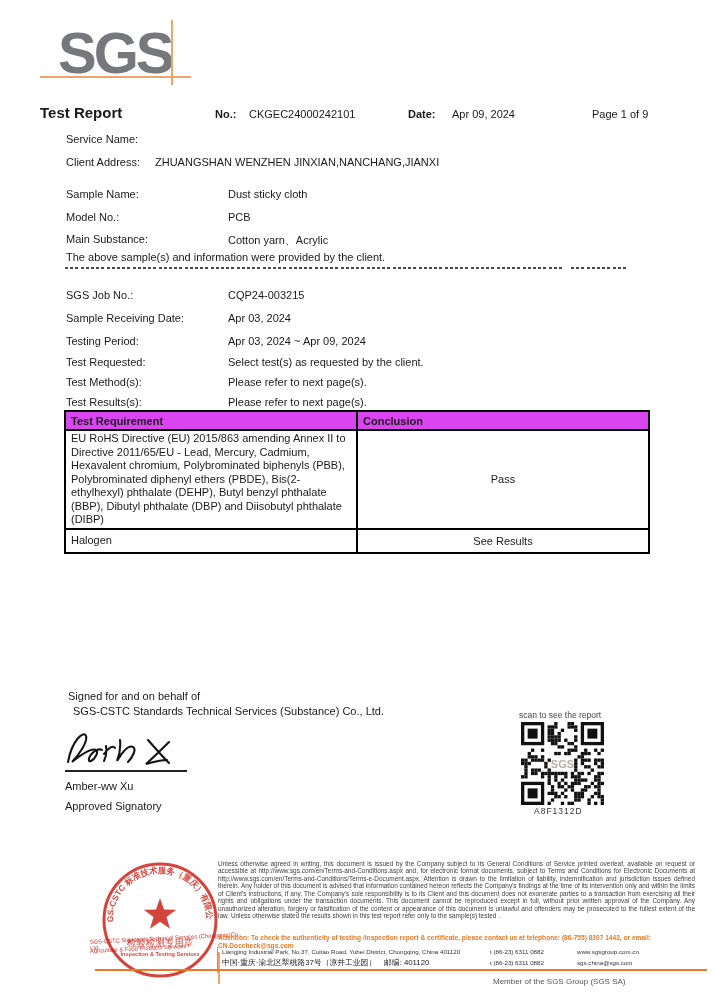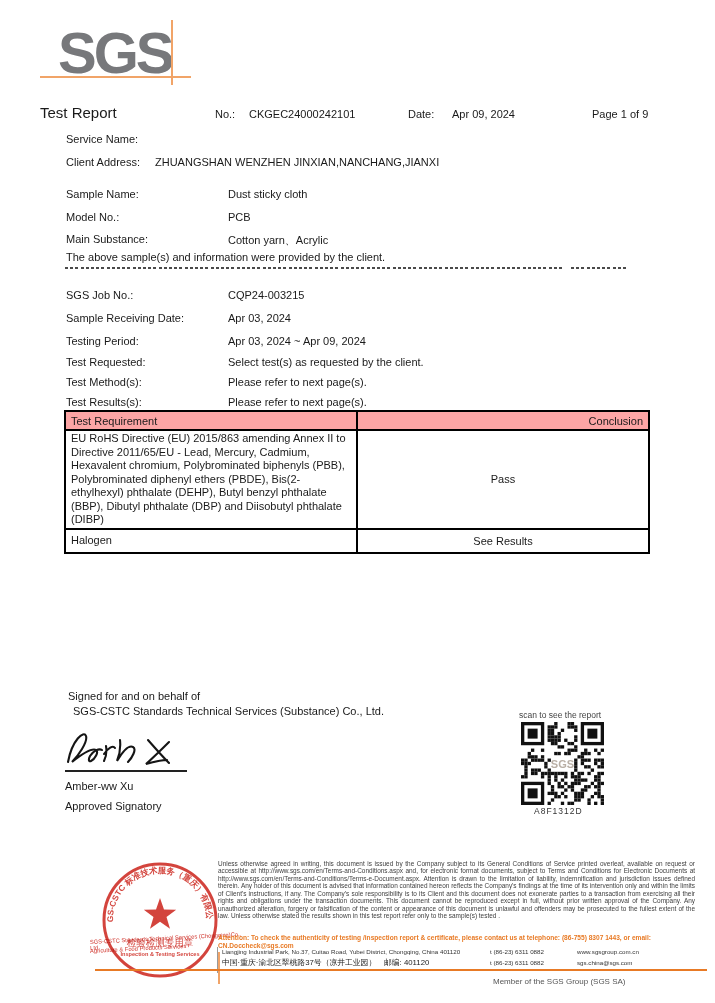--- a/index.html
+++ b/index.html
@@ -1,26 +1,26 @@
 <!DOCTYPE html>
 <html><head>
 <meta charset="utf-8">
 <style>
   html,body{margin:0;padding:0;background:#fff;}
   #page{position:relative;width:715px;height:1003px;background:#ffffff;overflow:hidden;
         font-family:"Liberation Sans", sans-serif;color:#1a1a1a;}
   .abs{position:absolute;white-space:nowrap;}
   .t11{font-size:11px;text-align:center;}
-  .b{font-weight:normal;}
+  .b{font-weight:bold;}
   #logo-text{font-size:58px;font-weight:bold;letter-spacing:-3px;color:#77787B;line-height:1;}
   .orange-line{background:#F1A468;}
   .dash{height:2px;background:repeating-linear-gradient(90deg,#4a4a4a 0 3px,transparent 3px 5.2px);}
   table.results{border-collapse:collapse;table-layout:fixed;width:586px;}
   table.results td,table.results th{border:2px solid #000;font-size:11px;padding:1px 5px;vertical-align:middle;}
-  table.results th{background:#fca5a5;text-align:left;height:15px;}
+  table.results th{background:#d946ef;text-align:left;height:15px;}
   td.req{width:428px;line-height:13.5px;padding:2px 5px;white-space:normal;}
   td.concl{text-align:center;margin-left:10px;}
   #legal{position:absolute;left:218px;top:860px;width:477px;font-size:6.45px;line-height:7.45px;
          text-align:justify;color:#3d3d3d;white-space:normal;}
   #attention{position:absolute;left:218px;top:934px;width:477px;font-size:6.6px;line-height:7.6px;
          font-weight:bold;color:#E87A25;white-space:normal;}
   .tiny{font-size:6.2px;color:#333;}
   #stamp-wrap{position:absolute;left:98px;top:858px;width:124px;height:124px;opacity:.92;mix-blend-mode:multiply;}
   .redline{position:absolute;font-size:5.8px;color:#D0342C;transform:rotate(-3deg);transform-origin:left center;}
 </style>
@@ -64,21 +64,21 @@
   <span class="abs t11" style="left:228px;top:356px">Select test(s) as requested by the client.</span>
   <span class="abs t11" style="left:66px;top:376px">Test Method(s):</span>
   <span class="abs t11" style="left:228px;top:376px">Please refer to next page(s).</span>
   <span class="abs t11" style="left:66px;top:396px">Test Results(s):</span>
   <span class="abs t11" style="left:228px;top:396px">Please refer to next page(s).</span>
 
   <table class="results abs" style="left:64px;top:410px">
     <tbody>
         <tr>
       <th class="b">Test Requirement</th>
-      <th class="b" style="text-align:right">Conclusion</th>
+      <th class="b" style="text-align:left">Conclusion</th>
     </tr>
     <tr>
       <td class="req">EU RoHS Directive (EU) 2015/863 amending Annex II to Directive 2011/65/EU - Lead, Mercury, Cadmium, Hexavalent chromium, Polybrominated biphenyls (PBB), Polybrominated diphenyl ethers (PBDE), Bis(2-ethylhexyl) phthalate (DEHP), Butyl benzyl phthalate (BBP), Dibutyl phthalate (DBP) and Diisobutyl phthalate (DIBP)</td>
       <td class="concl">Pass</td>
     </tr>
     <tr>
       <td class="req" style="height:20px">Halogen</td>
       <td class="concl">See Results</td>
     </tr>
   </tbody>

